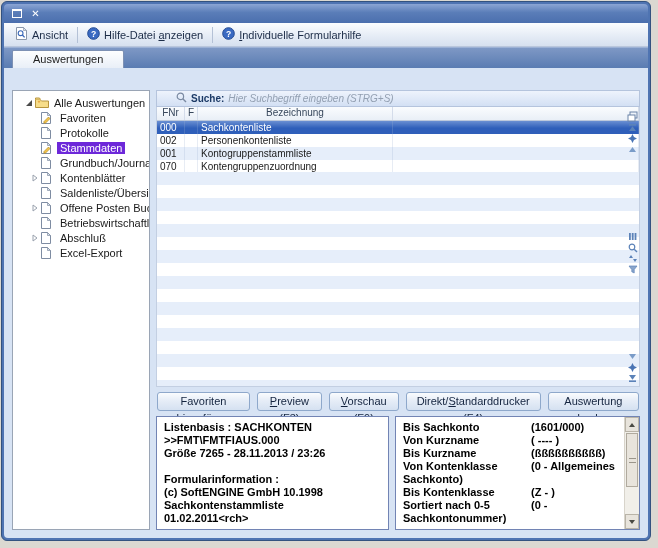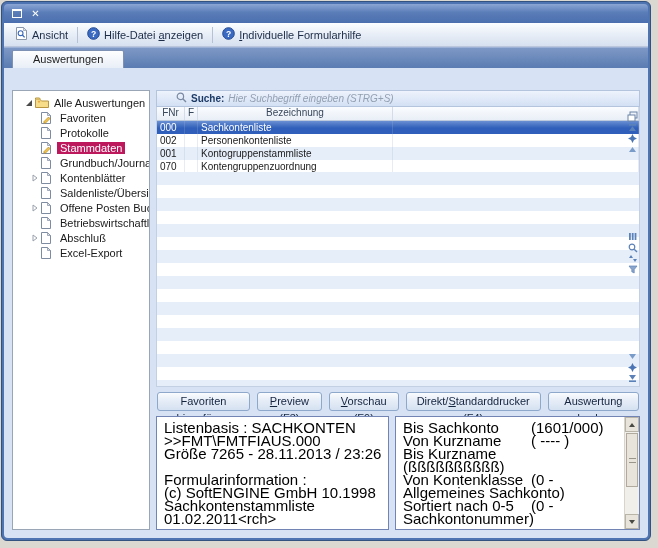--- a/index.html
+++ b/index.html
@@ -19,21 +19,21 @@
   .tab{height:16px;background:linear-gradient(#fdfeff,#e9eff7);border:1px solid #7d91b4;border-bottom:none;border-radius:2px 2px 0 0;font-size:11px;color:#222;padding:1px 20px 0;line-height:15px;}
   .content{flex:1;display:flex;padding:6px 8px 8px;gap:6px;min-height:0;margin-top:16px;}
   
   .tree-panel{width:138px;flex:none;background:#fff;border:1px solid #9aa5b5;overflow:hidden;padding-top:4px;box-sizing:border-box;}
   .tree-item{display:flex;align-items:center;height:15px;font-size:11px;color:#1a1a1a;white-space:nowrap;cursor:default;}
   .tree-item.root{padding-left:12px;}
   .tree-item.child{padding-left:18px;}
   .arrow-slot{width:10px;flex:none;display:flex;align-items:center;}
   .icon-slot{width:16px;flex:none;display:flex;align-items:center;}
   .tree-lbl{padding:0 3px;}
-  .tree-lbl.selected{background:#be185d;color:#fff;}
+  .tree-lbl.selected{background:#6d28d9;color:#fff;}
   
   .main{flex:1;display:flex;flex-direction:column;min-width:0;}
   .search-bar{height:15px;flex:none;background:linear-gradient(#eef3fc,#d3e0f4);border:1px solid #b5c4dd;display:flex;align-items:center;gap:4px;padding:0 19px;font-size:10px;}
   .search-label{font-weight:bold;color:#1c3a66;}
   .search-ph{font-style:italic;color:#93a0b2;}
   .grid{flex:1;position:relative;background:#fff;border:1px solid #c3cfe2;border-top:none;min-height:0;overflow:hidden;}
   .gh{display:grid;grid-template-columns:28px 13px 195px 1fr;height:13px;background:linear-gradient(#fafcfe,#e9eff7);border-bottom:1px solid #bdc9dc;font-size:10px;color:#37475c;}
   .gh>div{border-right:1px solid #d4dcea;padding:0 3px;line-height:12px;overflow:hidden;text-align:center;}
   .gr{display:grid;grid-template-columns:28px 13px 195px 1fr;height:13px;font-size:10px;color:#1a1a1a;}
   .gr>div{padding:0 3px;line-height:13px;border-right:1px solid rgba(160,180,210,.25);overflow:hidden;white-space:nowrap;}
@@ -42,21 +42,21 @@
   .grid-fill{position:absolute;left:0;right:0;top:65px;bottom:0;background:repeating-linear-gradient(180deg,#e6eefa 0 13px,#ffffff 13px 26px);}
   .nav-strip{position:absolute;right:0;top:13px;bottom:0;width:13px;display:flex;flex-direction:column;align-items:center;padding:2px 0;box-sizing:border-box;}
   .nav-ico{width:11px;height:11px;display:flex;align-items:center;justify-content:center;flex:none;cursor:default;}
   .nav-spacer{flex:1;}
   .chooser{position:absolute;right:1px;top:1px;width:11px;height:11px;}
   
   .button-row{flex:none;height:29px;display:flex;align-items:center;gap:7px;padding:0 1px;}
   .btn{height:19px;background:linear-gradient(#fafcfe,#e6edf7 45%,#d5e1f1);border:1px solid #8ea8cb;border-radius:3px;font-size:11px;color:#14243f;padding:0 10px;line-height:17px;cursor:default;font-family:"Liberation Sans",sans-serif;}
   
   .info-row{flex:none;height:114px;display:flex;gap:6px;}
-  .info-panel{background:#fff;border:1px solid #7284b4;box-sizing:border-box;font-size:15px;color:#000;}
+  .info-panel{background:#fff;border:1px solid #7284b4;box-sizing:border-box;font-size:11px;color:#000;font-weight:bold;}
   .info-left{width:233px;flex:none;padding:4px 7px;}
   .info-left div{line-height:13px;height:13px;white-space:pre;}
   .info-right{flex:1;display:flex;min-width:0;}
   .ir-text{flex:1;padding:4px 2px 4px 7px;line-height:13px;min-width:0;}
   .ir-label{display:inline-block;width:128px;vertical-align:top;}
   .scrollbar{width:14px;flex:none;background:#f1efe9;border-left:1px solid #d8d4cb;display:flex;flex-direction:column;}
   .sb-btn{height:13px;background:#e8e4dc;border:1px solid #b9b4a8;display:flex;align-items:center;justify-content:center;flex:none;}
   .sb-thumb{height:52px;margin:1px;background:#e8e4dc;border:1px solid #b0aa9e;display:flex;align-items:center;justify-content:center;}
   .grip{width:7px;border-top:1px solid #9a958a;border-bottom:1px solid #9a958a;height:3px;}
   .tri-up{width:0;height:0;border-left:3px solid transparent;border-right:3px solid transparent;border-bottom:4px solid #4a4a44;}
@@ -378,20 +378,21 @@
             <div>(c) SoftENGINE GmbH 10.1998</div>
             <div>Sachkontenstammliste</div>
             <div>01.02.2011&lt;rch&gt;</div>
           </div>
           <div class="info-panel info-right">
             <div class="ir-text">
               <div><span class="ir-label">Bis Sachkonto</span><span>(1601/000)</span></div>
               <div><span class="ir-label">Von Kurzname</span><span>( ---- )</span></div>
               <div><span class="ir-label">Bis Kurzname</span><span>(ßßßßßßßßßß)</span></div>
               <div><span class="ir-label">Von Kontenklasse</span><span>(0 - Allgemeines Sachkonto)</span></div>
+              <div><span class="ir-label">Bis Kontenklasse</span><span>(Z - )</span></div>
               <div><span class="ir-label">Sortiert nach 0-5</span><span>(0 - Sachkontonummer)</span></div>
             </div>
             <div class="scrollbar">
               <span class="sb-btn">
                   <span class="tri-up"></span>
                 </span>
               <span class="sb-thumb">
                   <span class="grip"></span>
                 </span>
               <span class="nav-spacer"></span>

